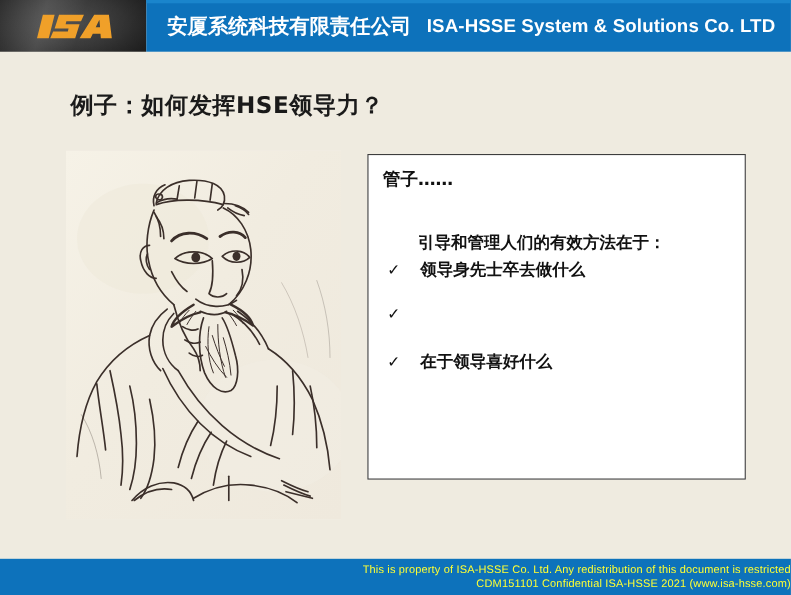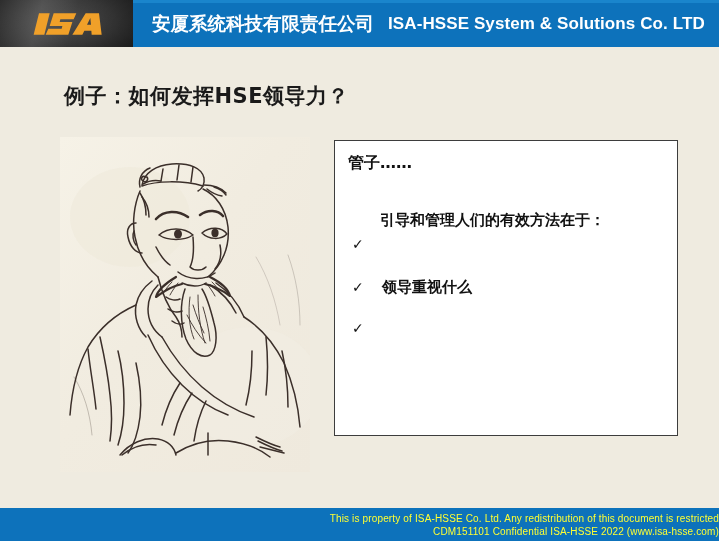--- a/index.html
+++ b/index.html
@@ -343,32 +343,33 @@
     </svg>
   </div>
 
   <div id="textbox">
     <div id="tb-heading">管子……</div>
     <div id="tb-lead">引导和管理人们的有效方法在于：</div>
     <div id="tb-list">
 
       <div class="tb-item">
         <span class="tb-check">✓</span>
-      </div>
-
-      <div class="tb-item">
-        <span class="tb-check">✓</span>
-        <span class="tb-text">领导重视什么</span>
+        <span class="tb-text">领导身先士卒去做什么</span>
       </div>
 
       <div class="tb-item">
         <span class="tb-check">✓</span>
       </div>
 
+      <div class="tb-item">
+        <span class="tb-check">✓</span>
+        <span class="tb-text">在于领导喜好什么</span>
+      </div>
+
     </div>
   </div>
 
   <div id="footer">
     <div class="footer-line">This is property of ISA-HSSE Co. Ltd. Any redistribution of this document is restricted</div>
-    <div class="footer-line">CDM151101 Confidential   ISA-HSSE 2022  (www.isa-hsse.com)</div>
+    <div class="footer-line">CDM151101 Confidential   ISA-HSSE 2021  (www.isa-hsse.com)</div>
   </div>
 
 </div>
 
 </body></html>

